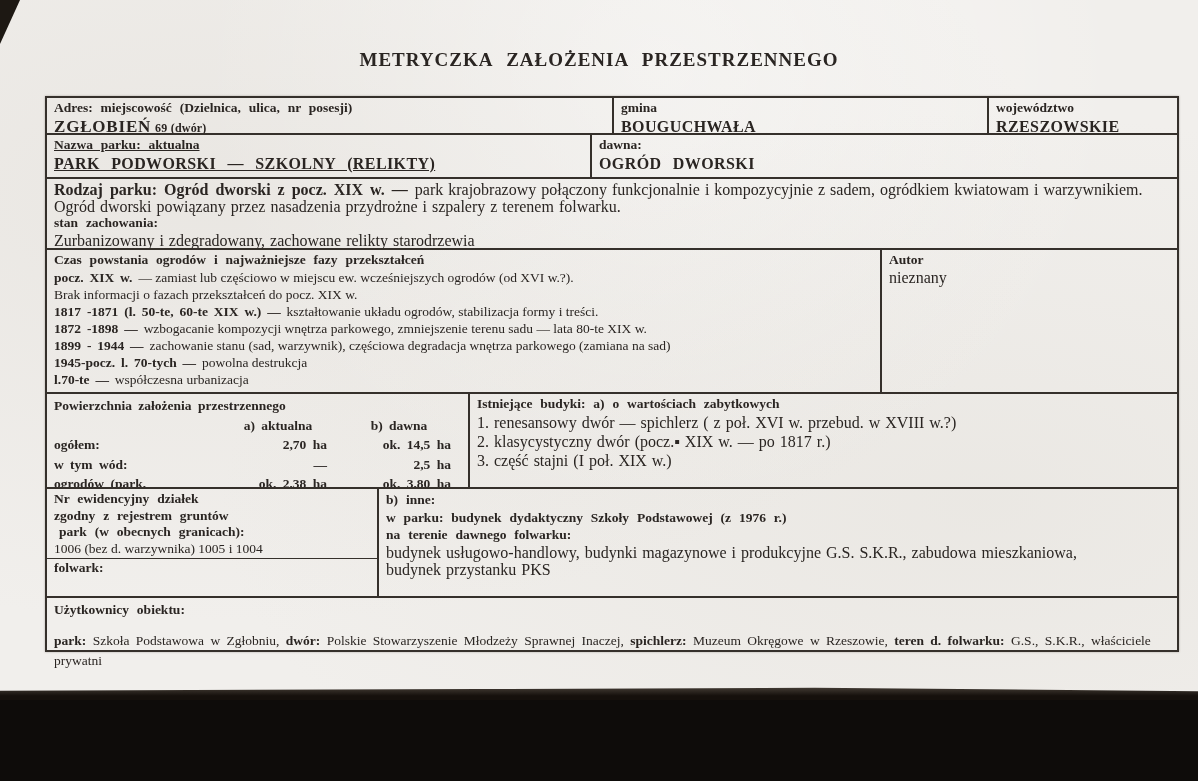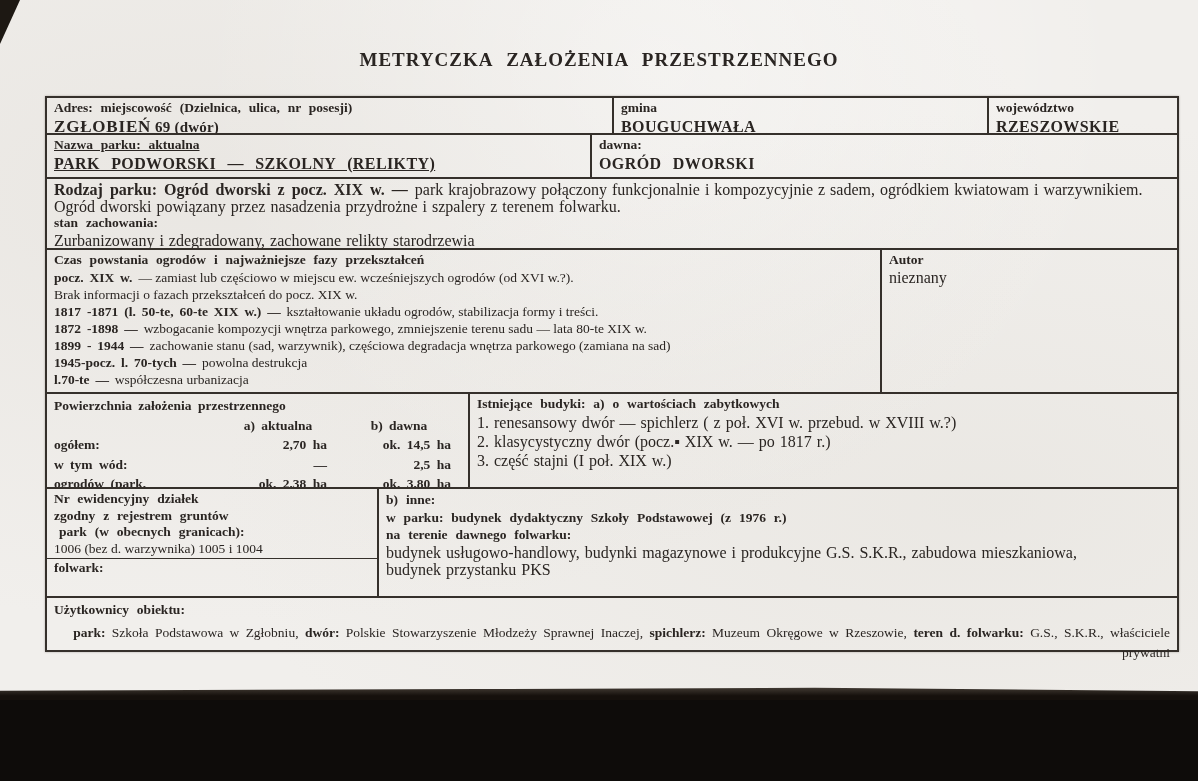--- a/index.html
+++ b/index.html
@@ -33,41 +33,41 @@
   }
   .row { display:flex; flex:none; border-bottom:2px solid #35302b; }
   .row:last-child { border-bottom:none; flex:1; }
   .cell { border-right:2px solid #35302b; padding:2px 7px 3px; box-sizing:border-box; overflow:hidden; }
   .cell:last-child { border-right:none; }
   .grow { flex:1; }
 
   .lbl   { font-weight:bold; font-size:13.5px; word-spacing:4.5px; line-height:16.5px; }
   .big   { font-weight:bold; font-size:16px; word-spacing:7px; letter-spacing:0.4px; line-height:19px; }
   .big-town { font-size:17px; letter-spacing:0.8px; }
-  .detail   { font-size:15px; letter-spacing:0.2px;text-decoration:underline; }
+  .detail   { font-size:12px; letter-spacing:0.2px;text-decoration:underline; }
   .body13   { font-size:16px; line-height:17px; word-spacing:1px; }
   .b        { font-weight:bold; }
   .bw       { font-weight:bold; word-spacing:3px; }
 
   .phase-line  { font-size:13.5px; line-height:17px; }
   .phase-line .b { word-spacing:2.5px; }
 
   .area-grid { display:grid; grid-template-columns:1fr 118px 124px; font-weight:bold; font-size:13.5px; line-height:19.5px; word-spacing:3px; }
   .area-grid .ctr { text-align:center; }
   .area-grid .num { text-align:right; padding-right:10px; }
 
   .blds .body13 { line-height:19px; }
 
   .plots { font-size:13.5px; line-height:16.8px; }
   .plots .rule { border-top:1.5px solid #35302b; margin:1px -7px 0; padding:1px 7px 0; }
   .indent { padding-left:5px; }
 
   .inne .ln { line-height:17.5px; }
 
-  .users-par { font-size:13.5px; line-height:20px; word-spacing:3px; margin-top:4px;text-align:right; }
+  .users-par { font-size:13.5px; line-height:20px; word-spacing:3px; margin-top:12px; }
 </style>
 </head>
 <body>
 
 <div class="page">
   <div class="wedge"></div>
   <div class="bottom-strip"></div>
 
   <div class="title">METRYCZKA ZAŁOŻENIA PRZESTRZENNEGO</div>
 

